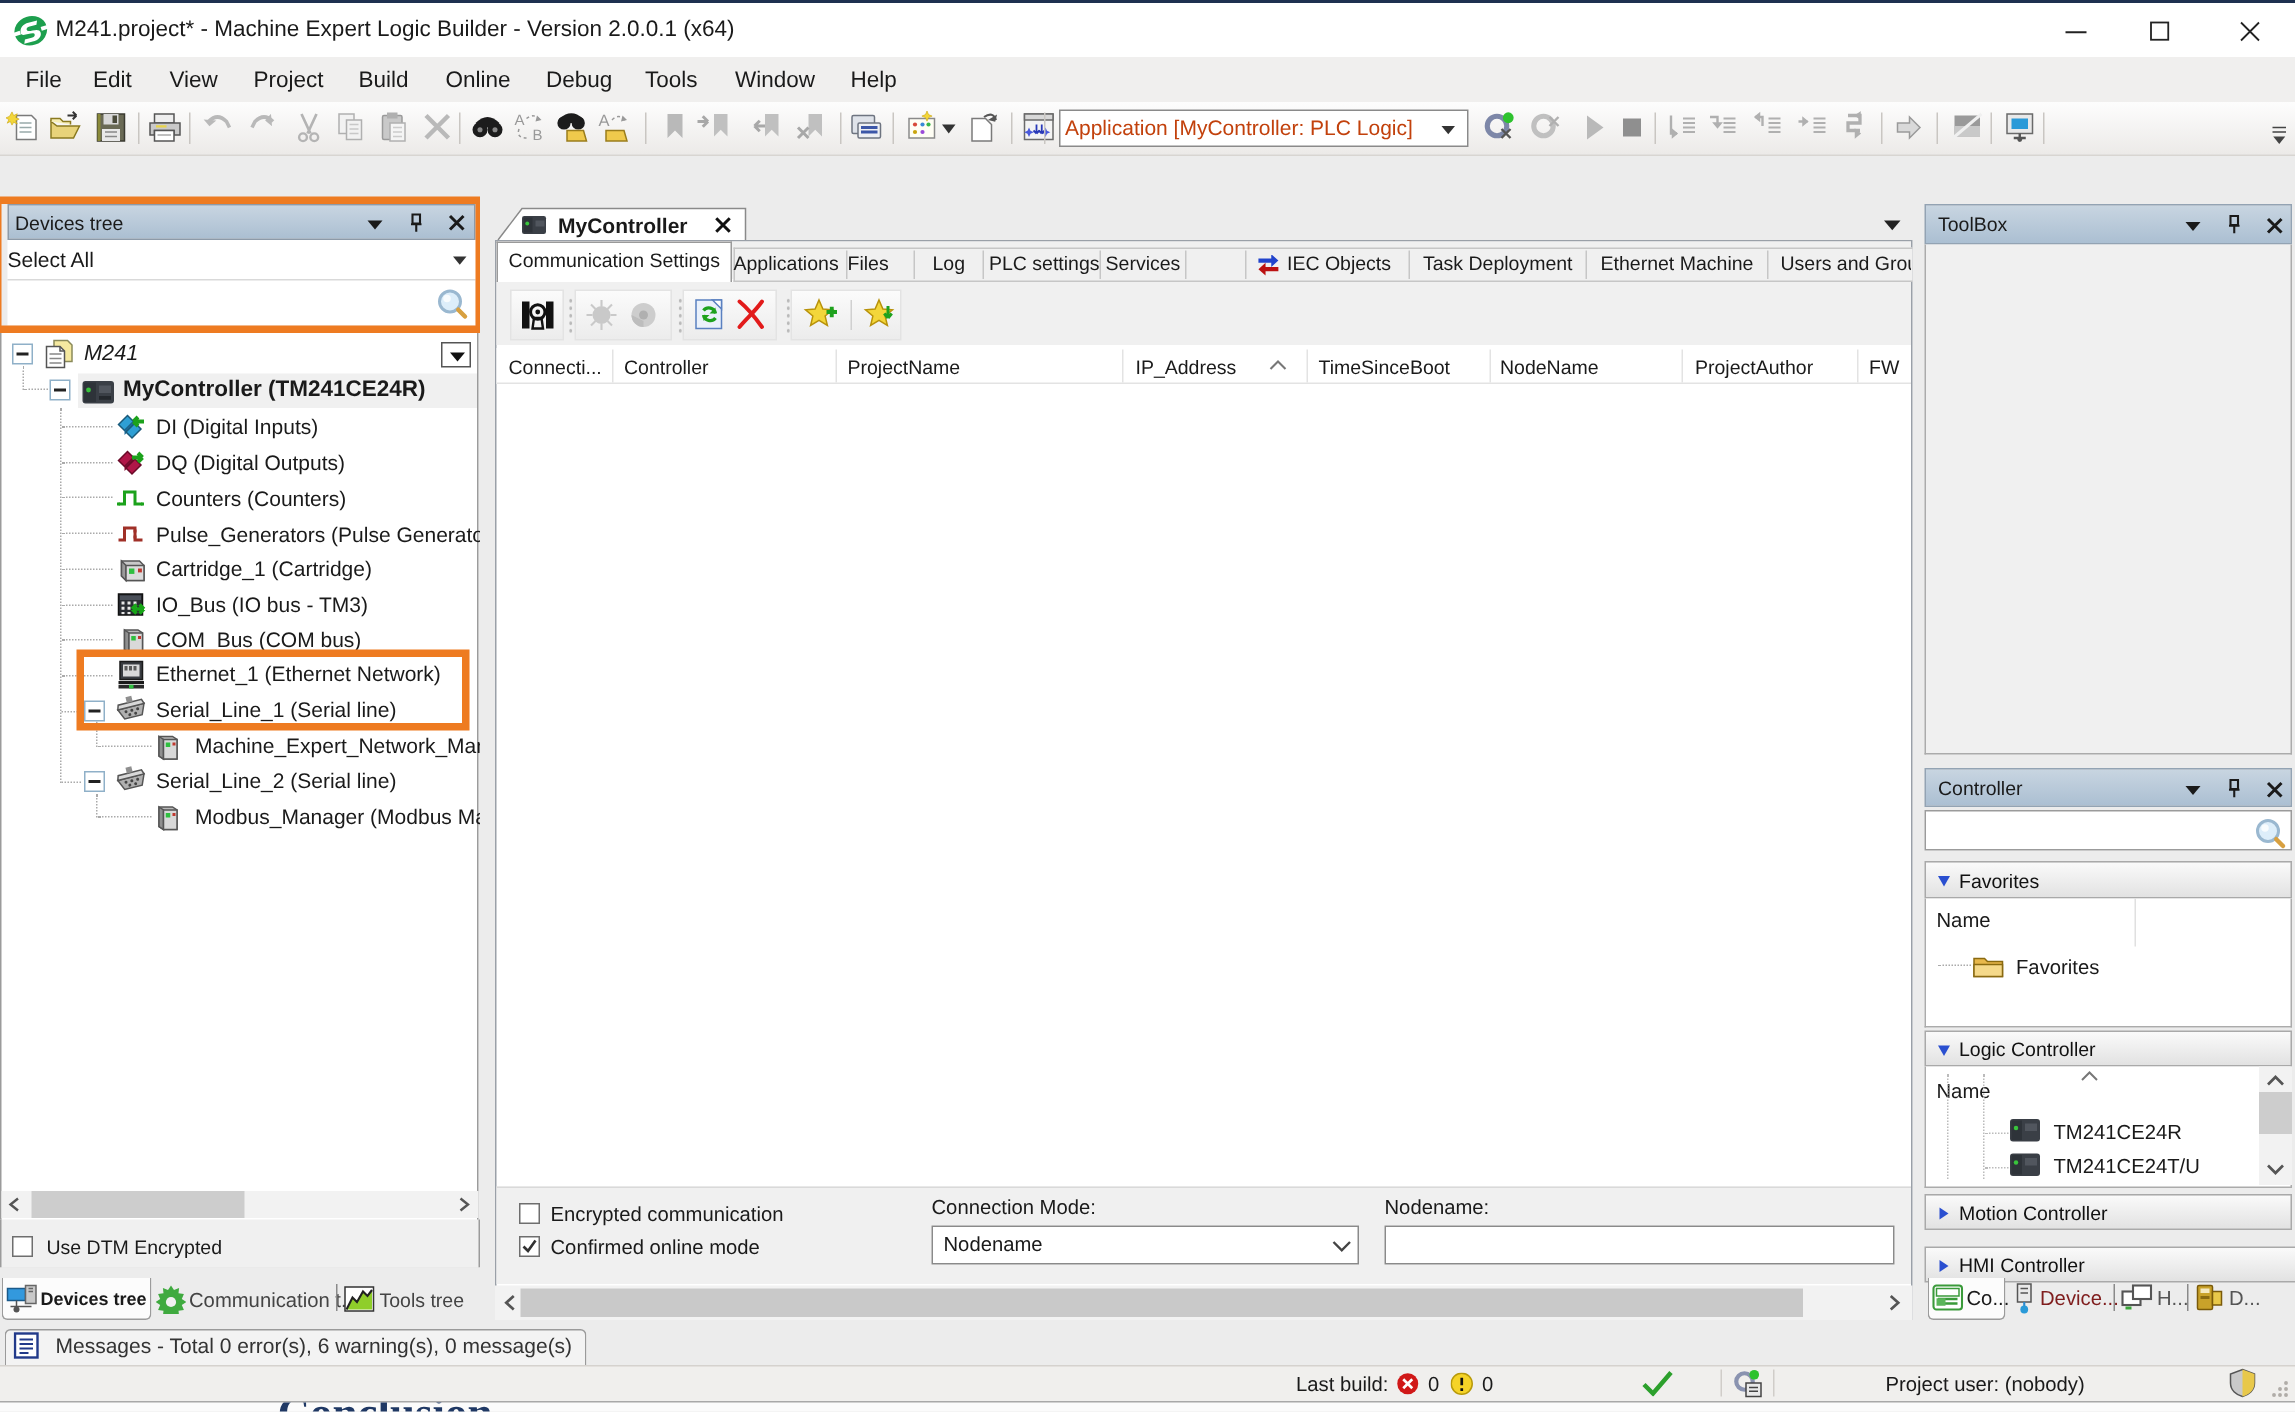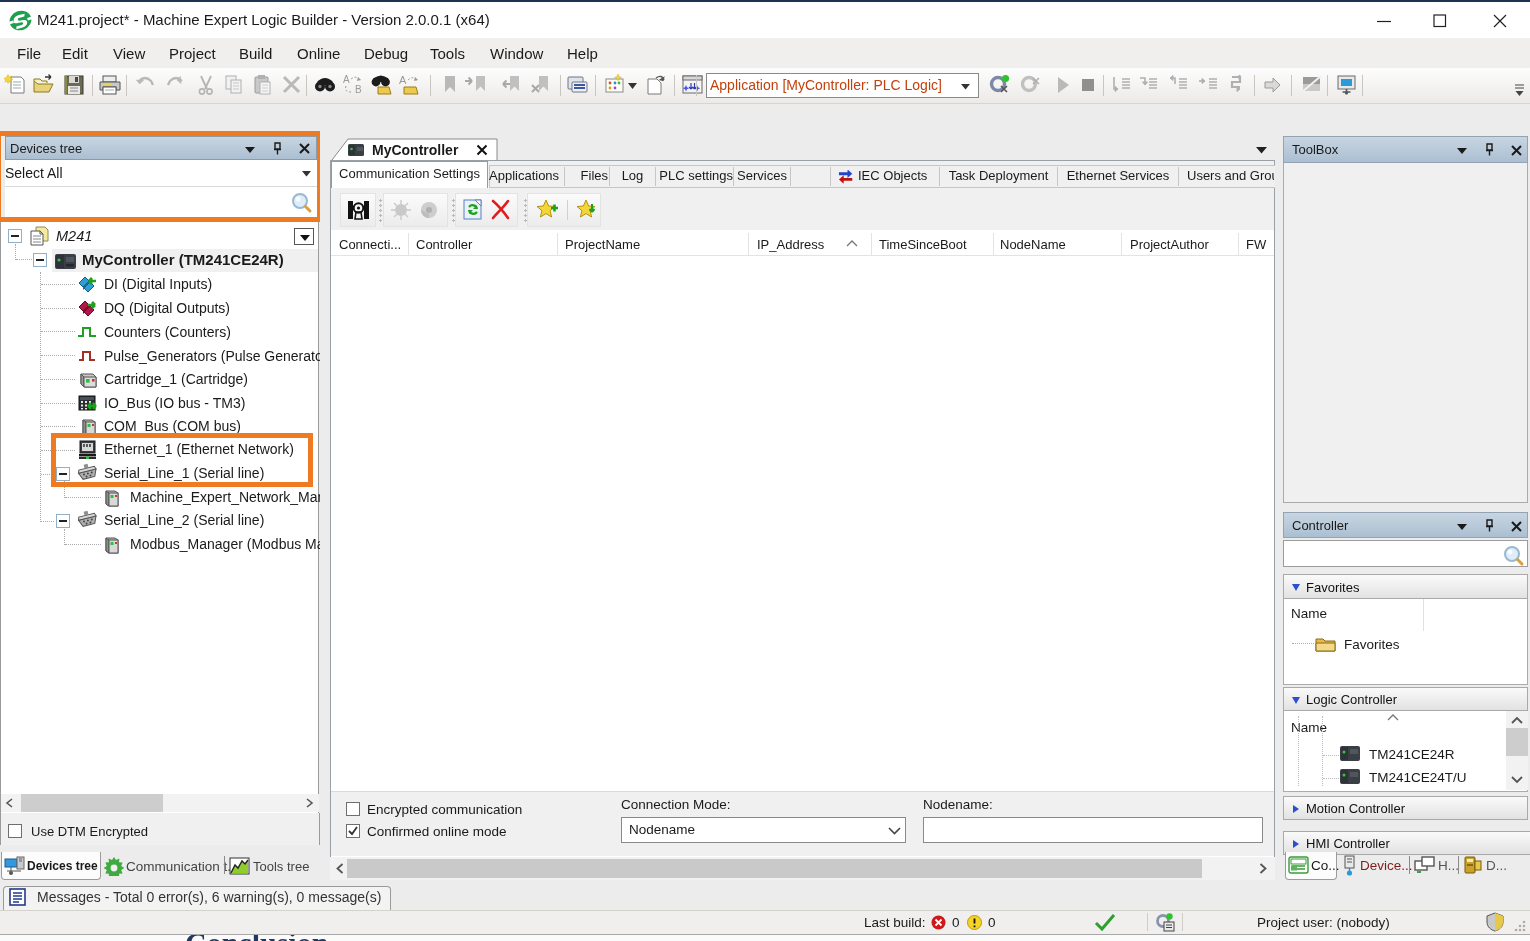--- a/index.html
+++ b/index.html
@@ -511,38 +511,38 @@
   </svg>
 
 <div class="a" style="left:330px;top:160px;width:945px;height:720px;background:#fff;border:1px solid #9aa0a8"></div>
 
 <div class="a" style="left:331px;top:161px;width:943px;height:26px;background:#f0f0f0;border-bottom:1px solid #fff"></div>
 <div class="a" style="left:489px;top:165px;width:786px;height:23px;background:#f0f0f0;border:1px solid #c6c6c6;border-right:none"></div>
 <div class="a" style="left:331px;top:161px;width:157px;height:27px;background:#fff;border:1px solid #9a9a9a;border-bottom:none"></div>
 <div class="a tx" style="left:331px;top:166px;font-size:13px;width:157px;text-align:center">Communication Settings</div>
 <div class="a tx" style="left:489px;top:168px;font-size:13px;width:75px;text-align:left">Applications</div>
 <div class="a" style="left:564px;top:167px;width:1px;height:19px;background:#c6c6c6"></div>
-<div class="a tx" style="left:565px;top:168px;font-size:13px;width:43px;text-align:right">Files</div>
+<div class="a tx" style="left:565px;top:168px;font-size:13px;width:43px;text-align:left">Files</div>
 <div class="a" style="left:609px;top:167px;width:1px;height:19px;background:#c6c6c6"></div>
 <div class="a tx" style="left:610px;top:168px;font-size:13px;width:45px;text-align:center">Log</div>
 <div class="a" style="left:655px;top:167px;width:1px;height:19px;background:#c6c6c6"></div>
 <div class="a tx" style="left:656px;top:168px;font-size:13px;width:77px;text-align:right">PLC settings</div>
 <div class="a" style="left:733px;top:167px;width:1px;height:19px;background:#c6c6c6"></div>
 <div class="a tx" style="left:734px;top:168px;font-size:13px;width:56px;text-align:center">Services</div>
 <div class="a" style="left:790px;top:167px;width:1px;height:19px;background:#c6c6c6"></div>
 <div class="a" style="left:830px;top:167px;width:1px;height:19px;background:#c6c6c6"></div>
 <svg class="a" style="left:838px;top:170px" width="16" height="14">
     <path d="M1 4 h9 v-3 l5 4.5 -5 4.5 v-3 h-9 z" fill="#2244cc" transform="translate(0,-1.5) scale(.95)"></path>
     <path d="M15 10 h-9 v-3 l-5 4.5 5 4.5 v-3 h9 z" fill="#bb1111" transform="translate(0,-1.5) scale(.95)"></path>
   </svg>
 <div class="a tx" style="left:858px;top:168px;font-size:13px">IEC Objects</div>
 <div class="a" style="left:939px;top:167px;width:1px;height:19px;background:#c6c6c6"></div>
 <div class="a tx" style="left:940px;top:168px;font-size:13px;width:117px;text-align:center">Task Deployment</div>
 <div class="a" style="left:1057px;top:167px;width:1px;height:19px;background:#c6c6c6"></div>
-<div class="a tx" style="left:1058px;top:168px;font-size:13px;width:120px;text-align:center">Ethernet Services</div>
+<div class="a tx" style="left:1058px;top:168px;font-size:13px;width:120px;text-align:center">Ethernet Machine</div>
 <div class="a" style="left:1178px;top:167px;width:1px;height:19px;background:#c6c6c6"></div>
 <div class="a tx" style="left:1187px;top:168px;font-size:13px;width:87px;overflow:hidden">Users and Grou</div>
 
 <div class="a" style="left:331px;top:188px;width:943px;height:42px;background:#f0f0f0"></div>
 <div class="a" style="left:340px;top:193px;width:36px;height:34px;background:linear-gradient(#fbfbfb,#ececec);border:1px solid #e3e3e3"></div>
 <div class="a" style="left:383px;top:193px;width:65px;height:34px;background:linear-gradient(#fbfbfb,#ececec);border:1px solid #e3e3e3"></div>
 <div class="a" style="left:455px;top:193px;width:63px;height:34px;background:linear-gradient(#fbfbfb,#ececec);border:1px solid #e3e3e3"></div>
 <div class="a" style="left:527px;top:193px;width:74px;height:34px;background:linear-gradient(#fbfbfb,#ececec);border:1px solid #e3e3e3"></div>
 <svg class="a" style="left:347px;top:199px" width="24" height="23">
     <rect x="1" y="2" width="5" height="18" fill="#111"></rect>

